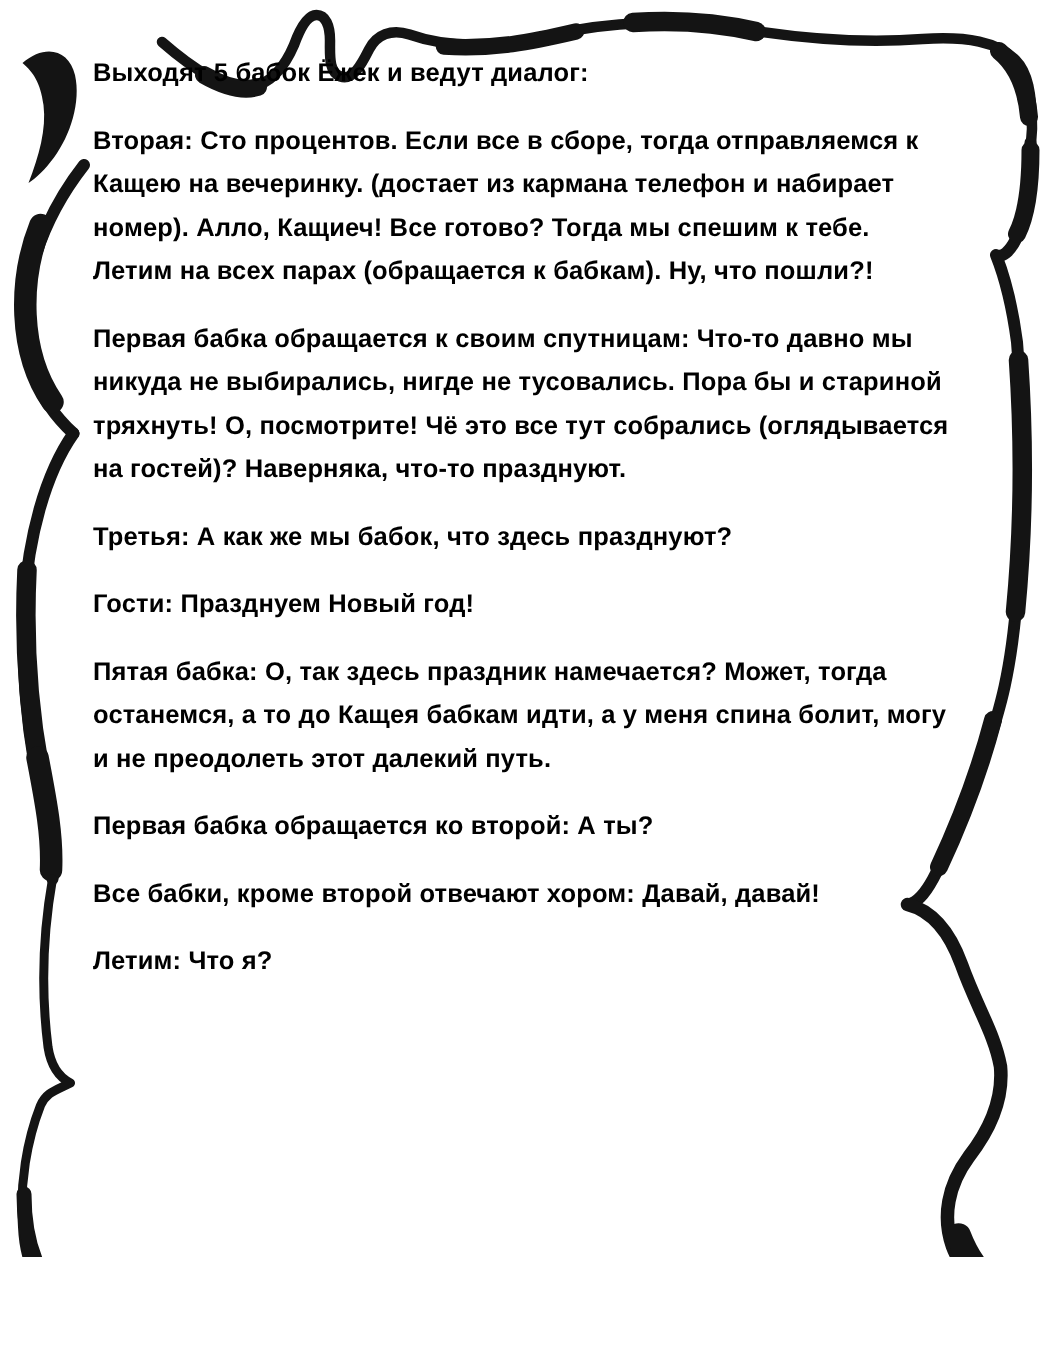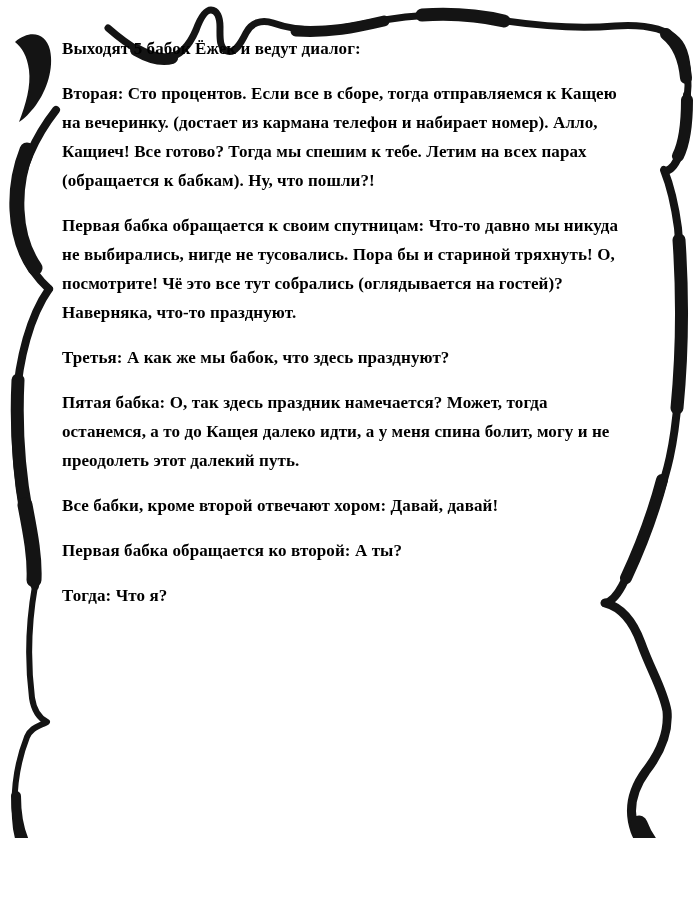--- a/index.html
+++ b/index.html
@@ -6,21 +6,21 @@
     margin: 0;
     padding: 0;
     background: #ffffff;
   }
   .canvas {
     position: relative;
     width: 700px;
     height: 838px;
     background: #ffffff;
     overflow: hidden;
-    font-family: Liberation Serif, serif;
+    font-family: Liberation Sans, sans-serif;
   }
   .frame-svg {
     position: absolute;
     left: 0;
     top: 0;
     width: 700px;
     height: 911px;
     pointer-events: none;
   }
   .frame-svg path {
@@ -86,19 +86,20 @@
     <path stroke-width="13" d="M 92 884 C 132 890 172 892 212 888"></path>
     <path stroke-width="14" d="M 382 894 C 422 902 472 905 522 901"></path>
     <path stroke-width="10" d="M 560 898 C 596 893 626 884 652 874"></path>
   </svg>
 
   <div class="page-text">
     <p>Выходят 5 бабок Ёжек и ведут диалог:</p>
     <p>Вторая: Сто процентов. Если все в сборе, тогда отправляемся к Кащею на вечеринку. (достает из кармана телефон и набирает номер). Алло, Кащиеч! Все готово? Тогда мы спешим к тебе. Летим на всех парах (обращается к бабкам). Ну, что пошли?!</p>
     <p>Первая бабка обращается к своим спутницам: Что-то давно мы никуда не выбирались, нигде не тусовались. Пора бы и стариной тряхнуть! О, посмотрите! Чё это все тут собрались (оглядывается на гостей)? Наверняка, что-то празднуют.</p>
     <p>Третья: А как же мы бабок, что здесь празднуют?</p>
-    <p>Пятая бабка: О, так здесь праздник намечается? Может, тогда останемся, а то до Кащея далеко идти, а у меня спина болит, могу и не преодолеть этот далекий путь.</p>
+    <p>Гости: Празднуем Новый год!</p>
+    <p>Пятая бабка: О, так здесь праздник намечается? Может, тогда останемся, а то до Кащея бабкам идти, а у меня спина болит, могу и не преодолеть этот далекий путь.</p>
+    <p>Первая бабка обращается ко второй: А ты?</p>
     <p>Все бабки, кроме второй отвечают хором: Давай, давай!</p>
-    <p>Первая бабка обращается ко второй: А ты?</p>
-    <p>Тогда: Что я?</p>
+    <p>Летим: Что я?</p>
   </div>
 
 </div>
 
 </body></html>

